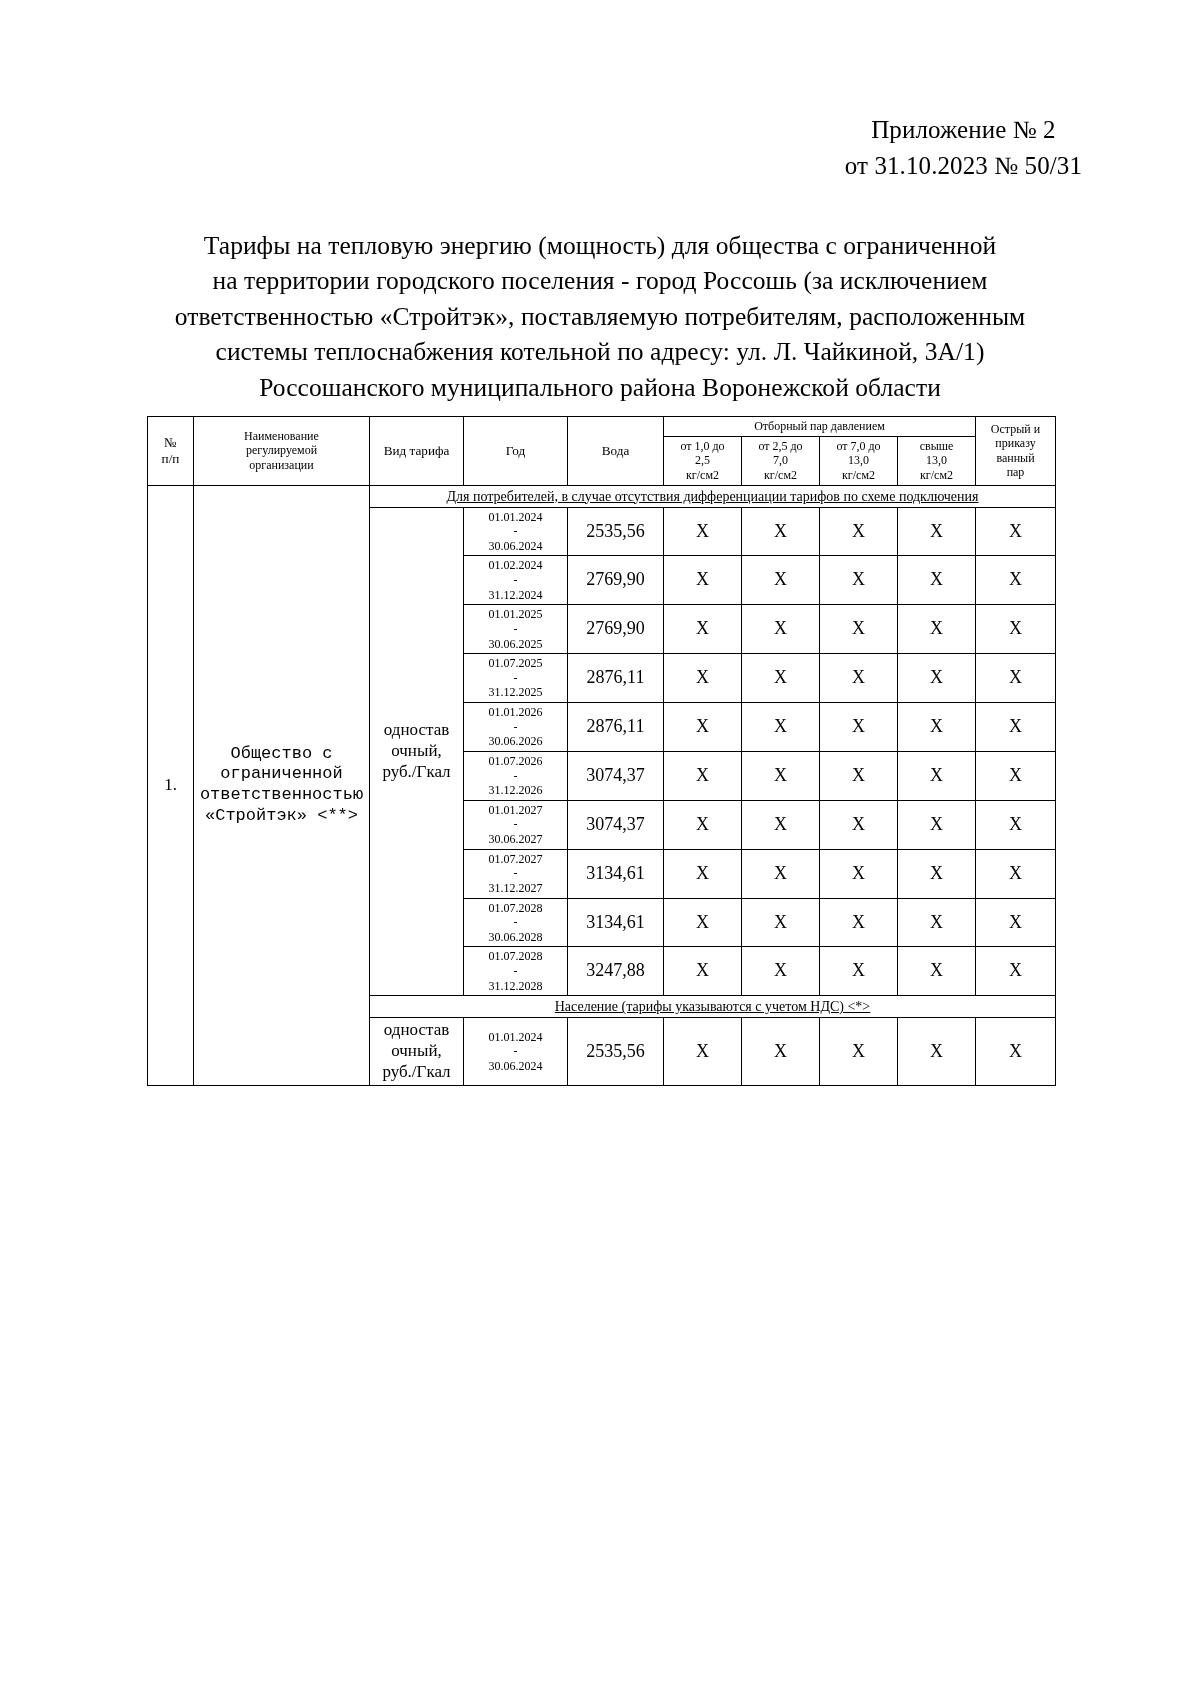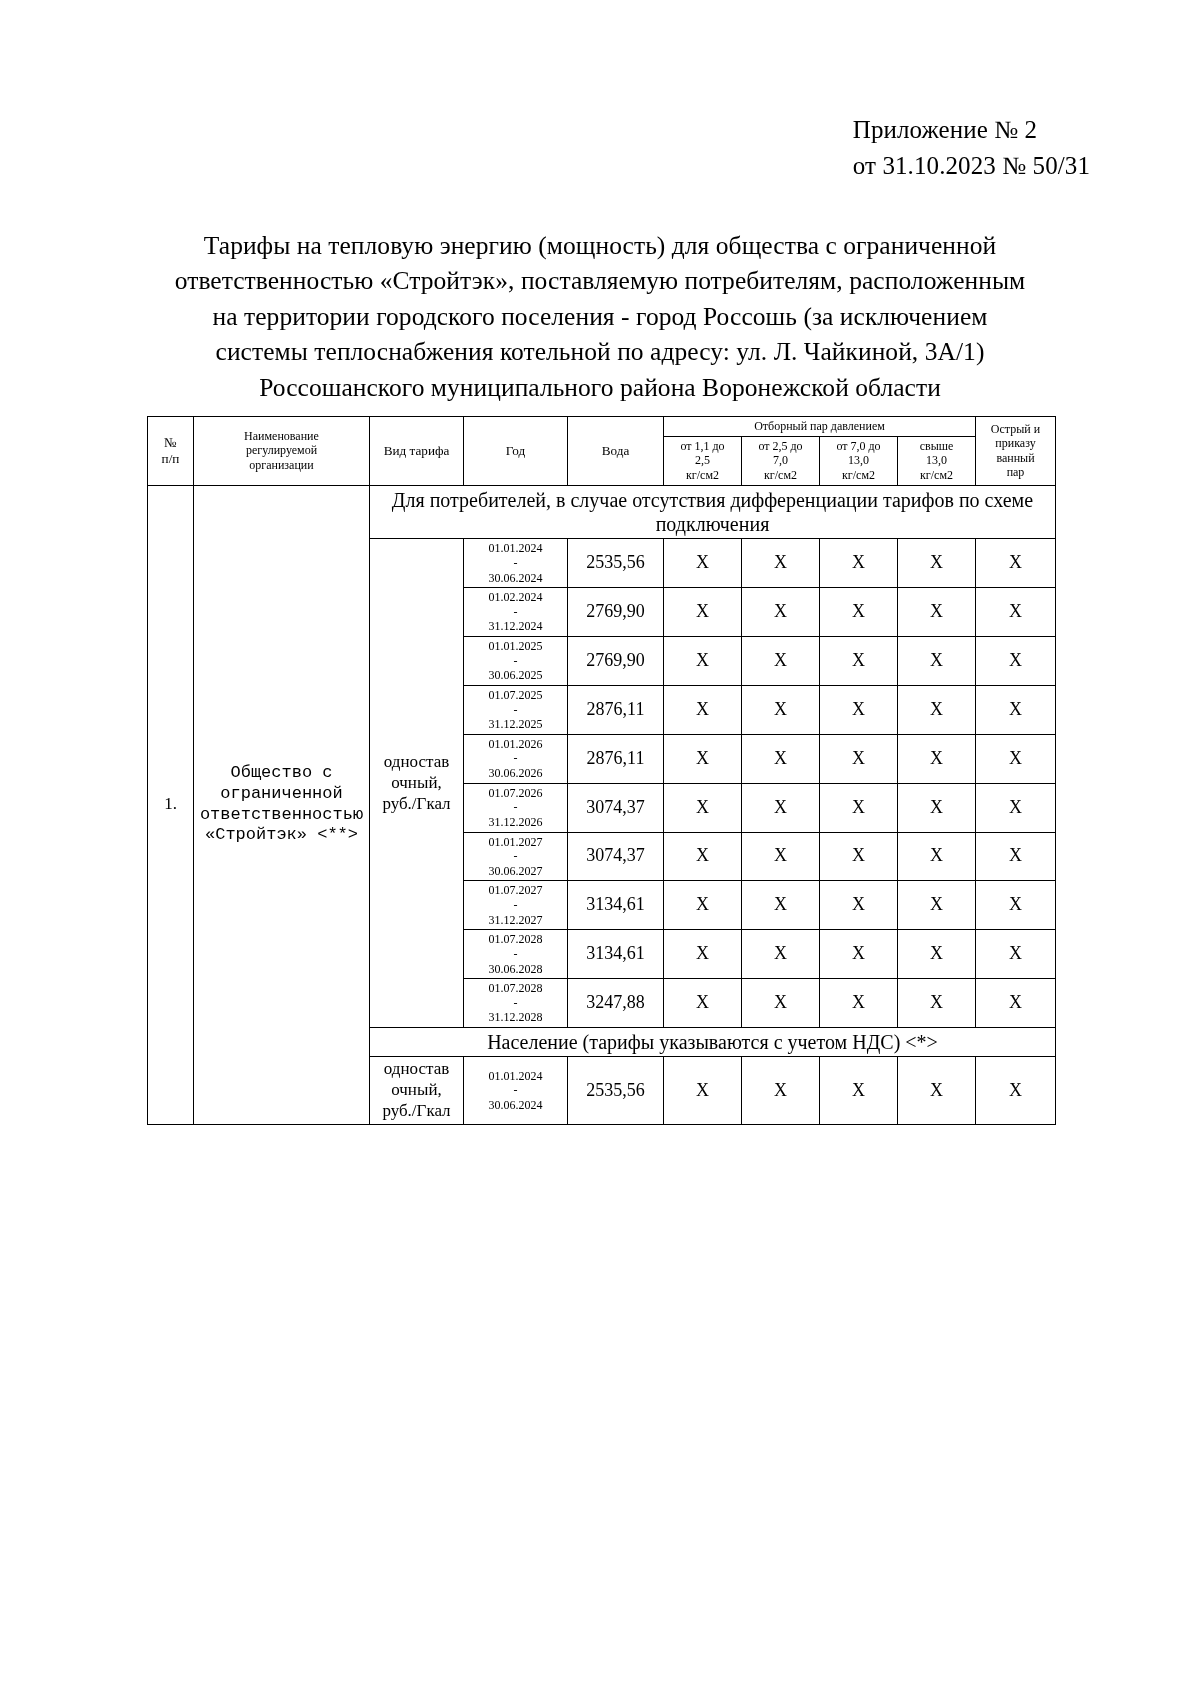--- a/index.html
+++ b/index.html
@@ -20,22 +20,22 @@
     height: 1702px;
     box-sizing: border-box;
     padding: 0;
     position: relative;
   }
 
   
   .ref-block {
     position: absolute;
     top: 112px;
-    right: 110px;
-    text-align: left;
+    right: 118px;
+    text-align: center;
     font-size: 25px;
     line-height: 1.42;
     letter-spacing: 0.1px;
   }
   .ref-line { white-space: nowrap; }
 
   
   .doc-title {
     position: absolute;
     top: 228px;
@@ -108,24 +108,25 @@
     padding: 4px 6px;
     font-family: Liberation Mono, monospace;
   }
   td.tariftype {
     font-size: 17px;
     line-height: 1.26;
     vertical-align: middle;
     padding: 4px 3px;
   }
   td.section-banner {
-    font-size: 20px;
+    font-size: 14px;
     line-height: 1.32;
     padding: 7px 10px;
     vertical-align: middle;
+    text-decoration: underline;
   }
   td.period {
     font-size: 12px;
     line-height: 1.30;
     padding: 5px 2px;
     white-space: pre-line;
   }
   td.value {
     font-size: 18px;
     vertical-align: middle;
@@ -140,22 +141,22 @@
 
 <div class="page">
 
   <div class="ref-block">
     <div class="ref-line">Приложение № 2</div>
     <div class="ref-line">от 31.10.2023 № 50/31</div>
   </div>
 
   <div class="doc-title">
     <span class="tl">Тарифы на тепловую энергию (мощность) для общества с ограниченной</span>
+    <span class="tl">на территории городского поселения - город Россошь (за исключением</span>
     <span class="tl">ответственностью «Стройтэк», поставляемую потребителям, расположенным</span>
-    <span class="tl">на территории городского поселения - город Россошь (за исключением</span>
     <span class="tl">системы теплоснабжения котельной по адресу: ул. Л. Чайкиной, 3А/1)</span>
     <span class="tl">Россошанского муниципального района Воронежской области</span>
   </div>
 
   <div class="table-wrap">
     <table class="tariff">
       <colgroup>
         <col class="c-num">
           <col class="c-org">
           <col class="c-type">
@@ -177,21 +178,21 @@
           <th class="hdr" rowspan="2">Вид тарифа</th>
           <th class="hdr" rowspan="2">Год</th>
           <th class="hdr" rowspan="2">Вода</th>
           <th class="hdr-span" colspan="4">Отборный пар давлением</th>
           <th class="hdr-sub" rowspan="2" style="white-space:pre-line">Острый и
 приказу
 ванный
 пар</th>
         </tr>
         <tr>
-          <th class="hdr-sub" style="white-space:pre-line">от 1,1 до
+          <th class="hdr-sub" style="white-space:pre-line">от 1,0 до
 2,5
 кг/см2</th>
           <th class="hdr-sub" style="white-space:pre-line">от 2,5 до
 7,0
 кг/см2</th>
           <th class="hdr-sub" style="white-space:pre-line">от 7,0 до
 13,0
 кг/см2</th>
           <th class="hdr-sub" style="white-space:pre-line">свыше
 13,0

